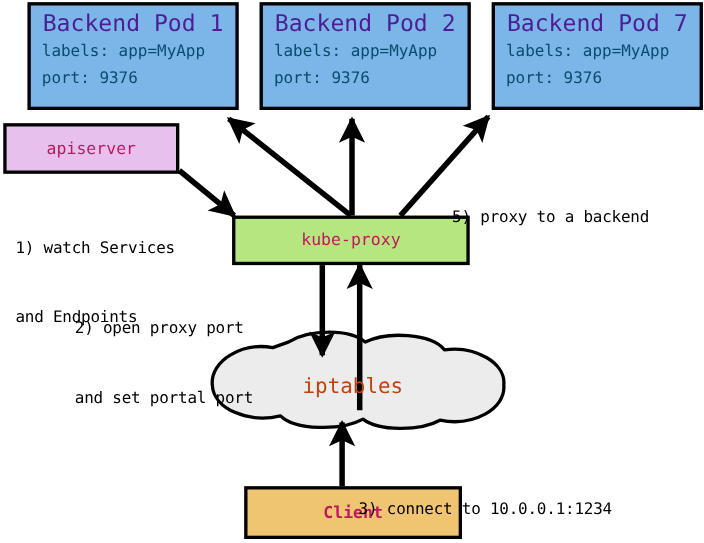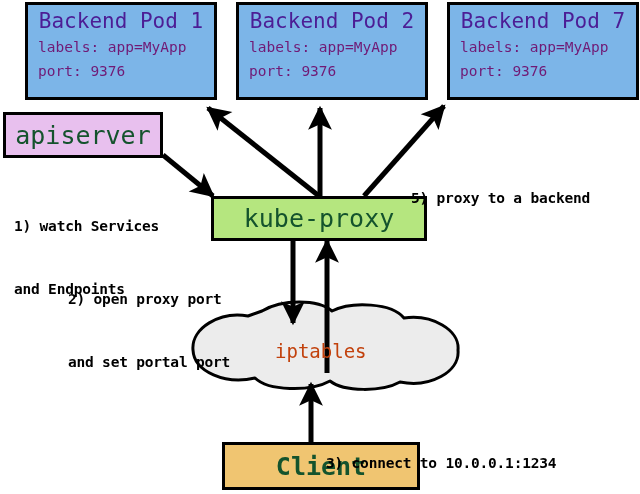--- a/index.html
+++ b/index.html
@@ -33,45 +33,45 @@
     font-size: 21px;
     line-height: 28px;
     letter-spacing: 0px;
     color: #4c1d95;
     white-space: nowrap;
     align-self: center;
   }
   .pod-line {
     font-size: 14.5px;
     line-height: 24px;
-    color: #701a75;
+    color: #0c4a6e;
     white-space: nowrap;
   }
   .simple-label {
-    font-size: 25px;
+    font-size: 15px;
     line-height: 1;
-    color: #14532d;
+    color: #be185d;
     white-space: nowrap;
     width: 100%;
     text-align: center;
   }
   .node.centered {
     align-items: center;
     justify-content: center;
   }
   .cloud-text {
     position: absolute;
     font-size: 19px;
     color: #c2410c;
     white-space: nowrap;
   }
   .step-label {
     position: absolute;
     font-family: "DejaVu Sans Mono", monospace;
-    font-weight: bold;
+    font-weight: normal;
     font-size: 14.5px;
     line-height: 21px;
     color: #000000;
     white-space: pre;
     letter-spacing: -0.2px;
   }
   svg.overlay {
     position: absolute;
     left: 0;
     top: 0;

